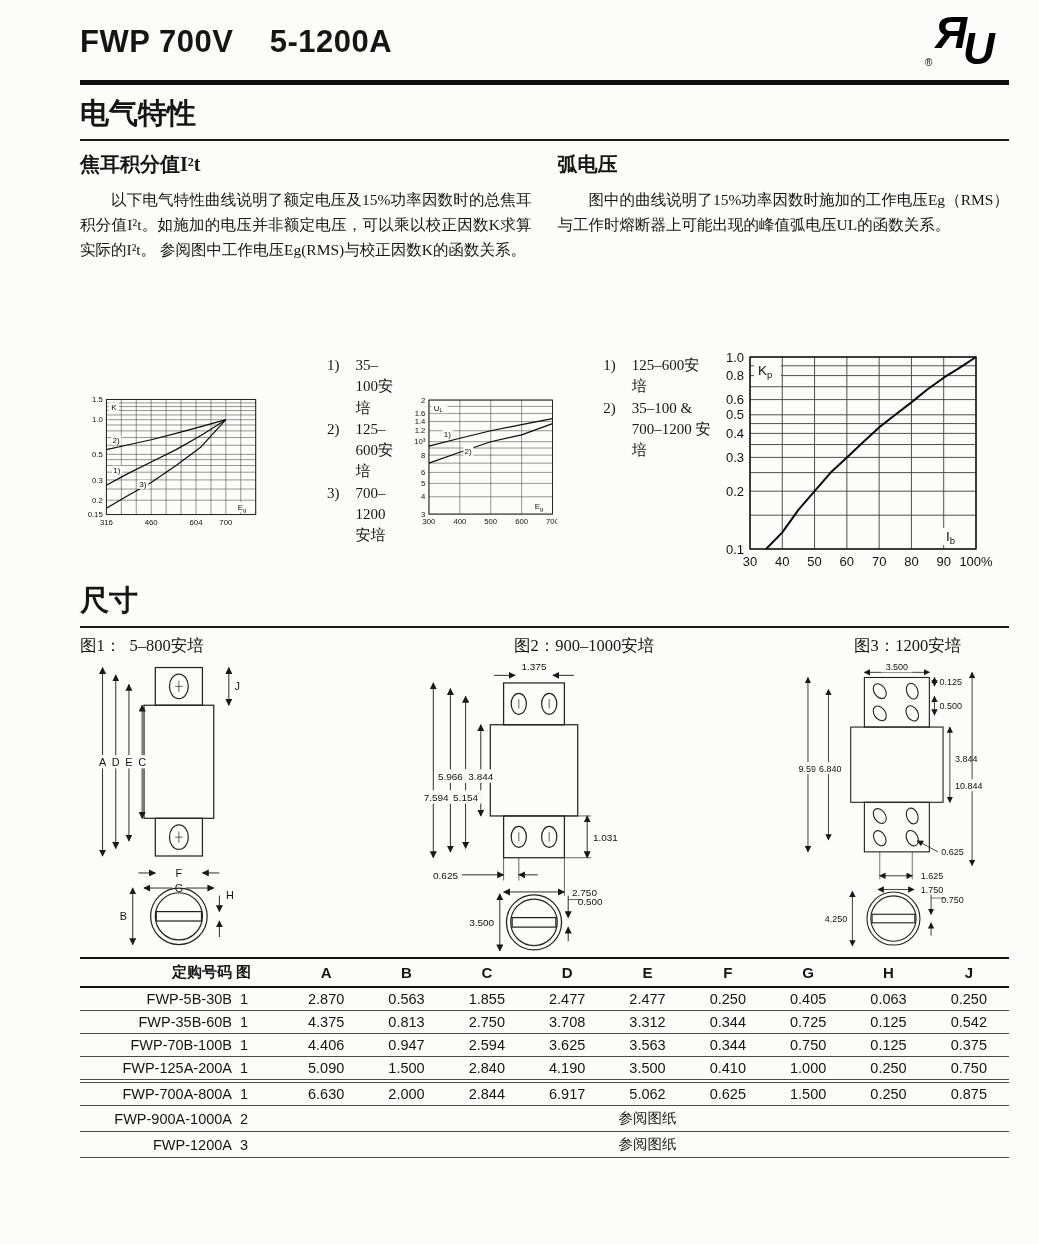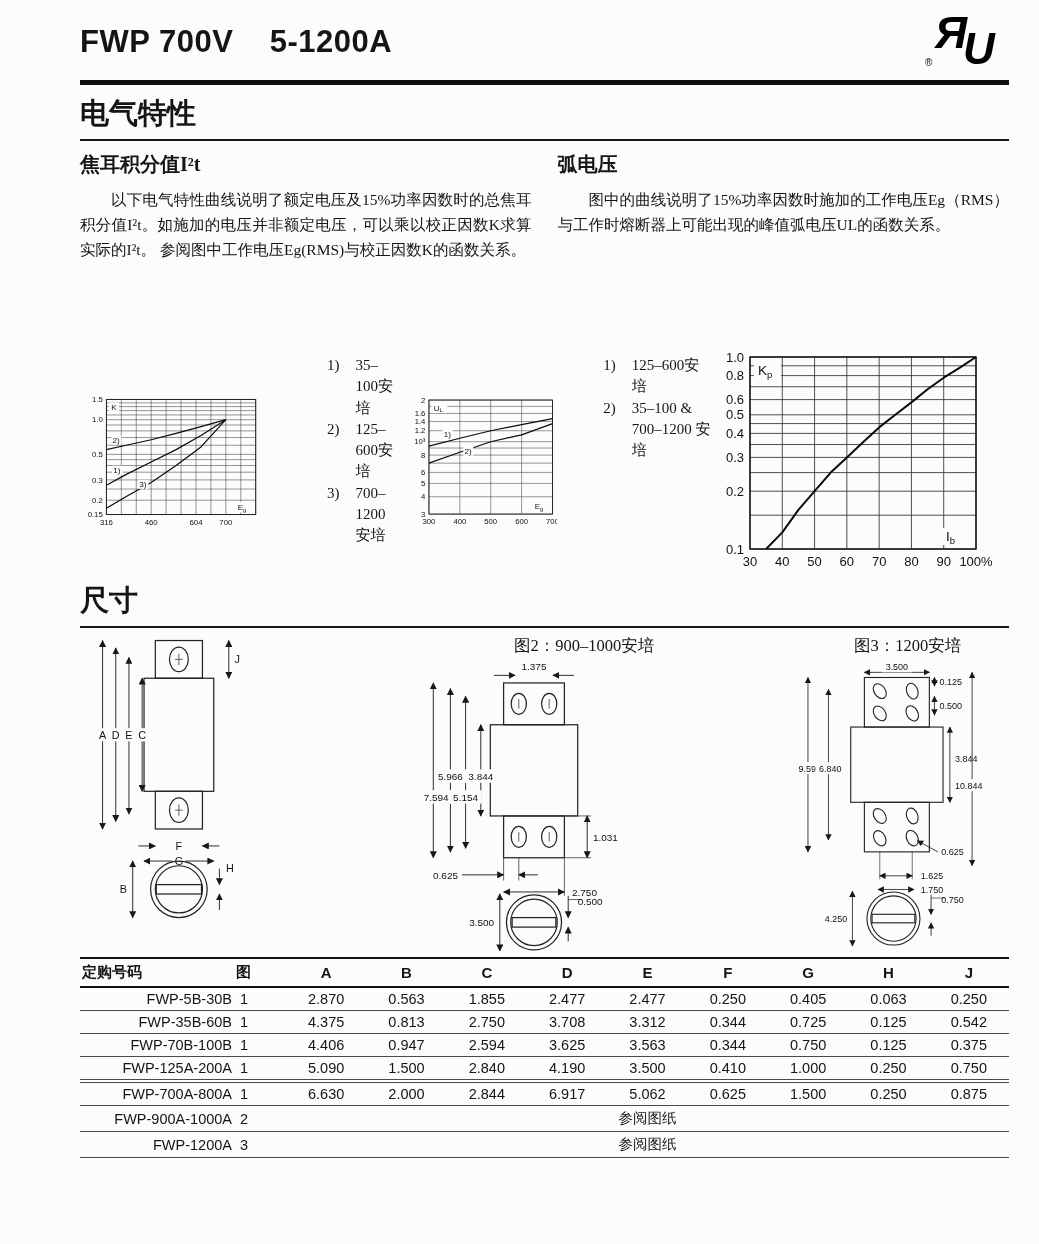--- a/index.html
+++ b/index.html
@@ -59,21 +59,21 @@
   svg.draw .dre{stroke:#222;stroke-width:1;marker-end:url(#ah);}
   svg.draw .dt{font-family:"Liberation Sans",sans-serif;font-size:10.5px;fill:#111;}
   svg.draw .dtl{font-size:11.5px;}
   svg.draw .dtm{text-anchor:middle;}
   svg.draw .dte{text-anchor:end;}
   svg.draw .db{fill:#fcfcfb;}
   
   table.spec{width:100%;border-collapse:collapse;font-family:"Liberation Sans",sans-serif;margin-top:2px;}
   table.spec th{font-size:15px;font-weight:bold;text-align:center;
      border-top:2px solid #111;border-bottom:2px solid #111;padding:4px 2px;}
-  table.spec th.model{text-align:left;width:150px;}
+  table.spec th.model{text-align:right;width:150px;}
   table.spec th.fig{width:48px;text-align:left;}
   table.spec td{font-size:14.5px;text-align:center;border-bottom:1.4px solid #4a4a4a;padding:3px 2px;}
   table.spec td.model{text-align:right;}
   table.spec td.fig{text-align:left;padding-left:6px;}
   table.spec tr.dbl td{border-bottom:4px double #4a4a4a;}
 </style>
 </head>
 <body>
 
 <svg width="0" height="0" style="position:absolute" aria-hidden="true">
@@ -291,20 +291,21 @@
         </svg>
     </div>
   </div>
 
   <h2 class="section dims">尺寸</h2>
   <div class="rule-thin"></div>
 
   <div class="figs">
 
     <figure class="fig fig1">
+      <figcaption>图1：  5–800安培</figcaption>
       <svg class="draw" width="186" height="294" viewBox="0 0 190 312">
         <rect class="fs" x="72" y="8" width="50" height="40"></rect>
         <ellipse class="fs" cx="97" cy="28" rx="10" ry="13"></ellipse>
         <line class="fd" x1="97" y1="22" x2="97" y2="34"></line>
           <line class="fd" x1="93" y1="28" x2="101" y2="28"></line>
         <rect class="fs" x="60" y="48" width="74" height="120"></rect>
         <rect class="fs" x="72" y="168" width="50" height="40"></rect>
         <ellipse class="fs" cx="97" cy="188" rx="10" ry="13"></ellipse>
         <line class="fd" x1="97" y1="182" x2="97" y2="194"></line>
           <line class="fd" x1="93" y1="188" x2="101" y2="188"></line>

